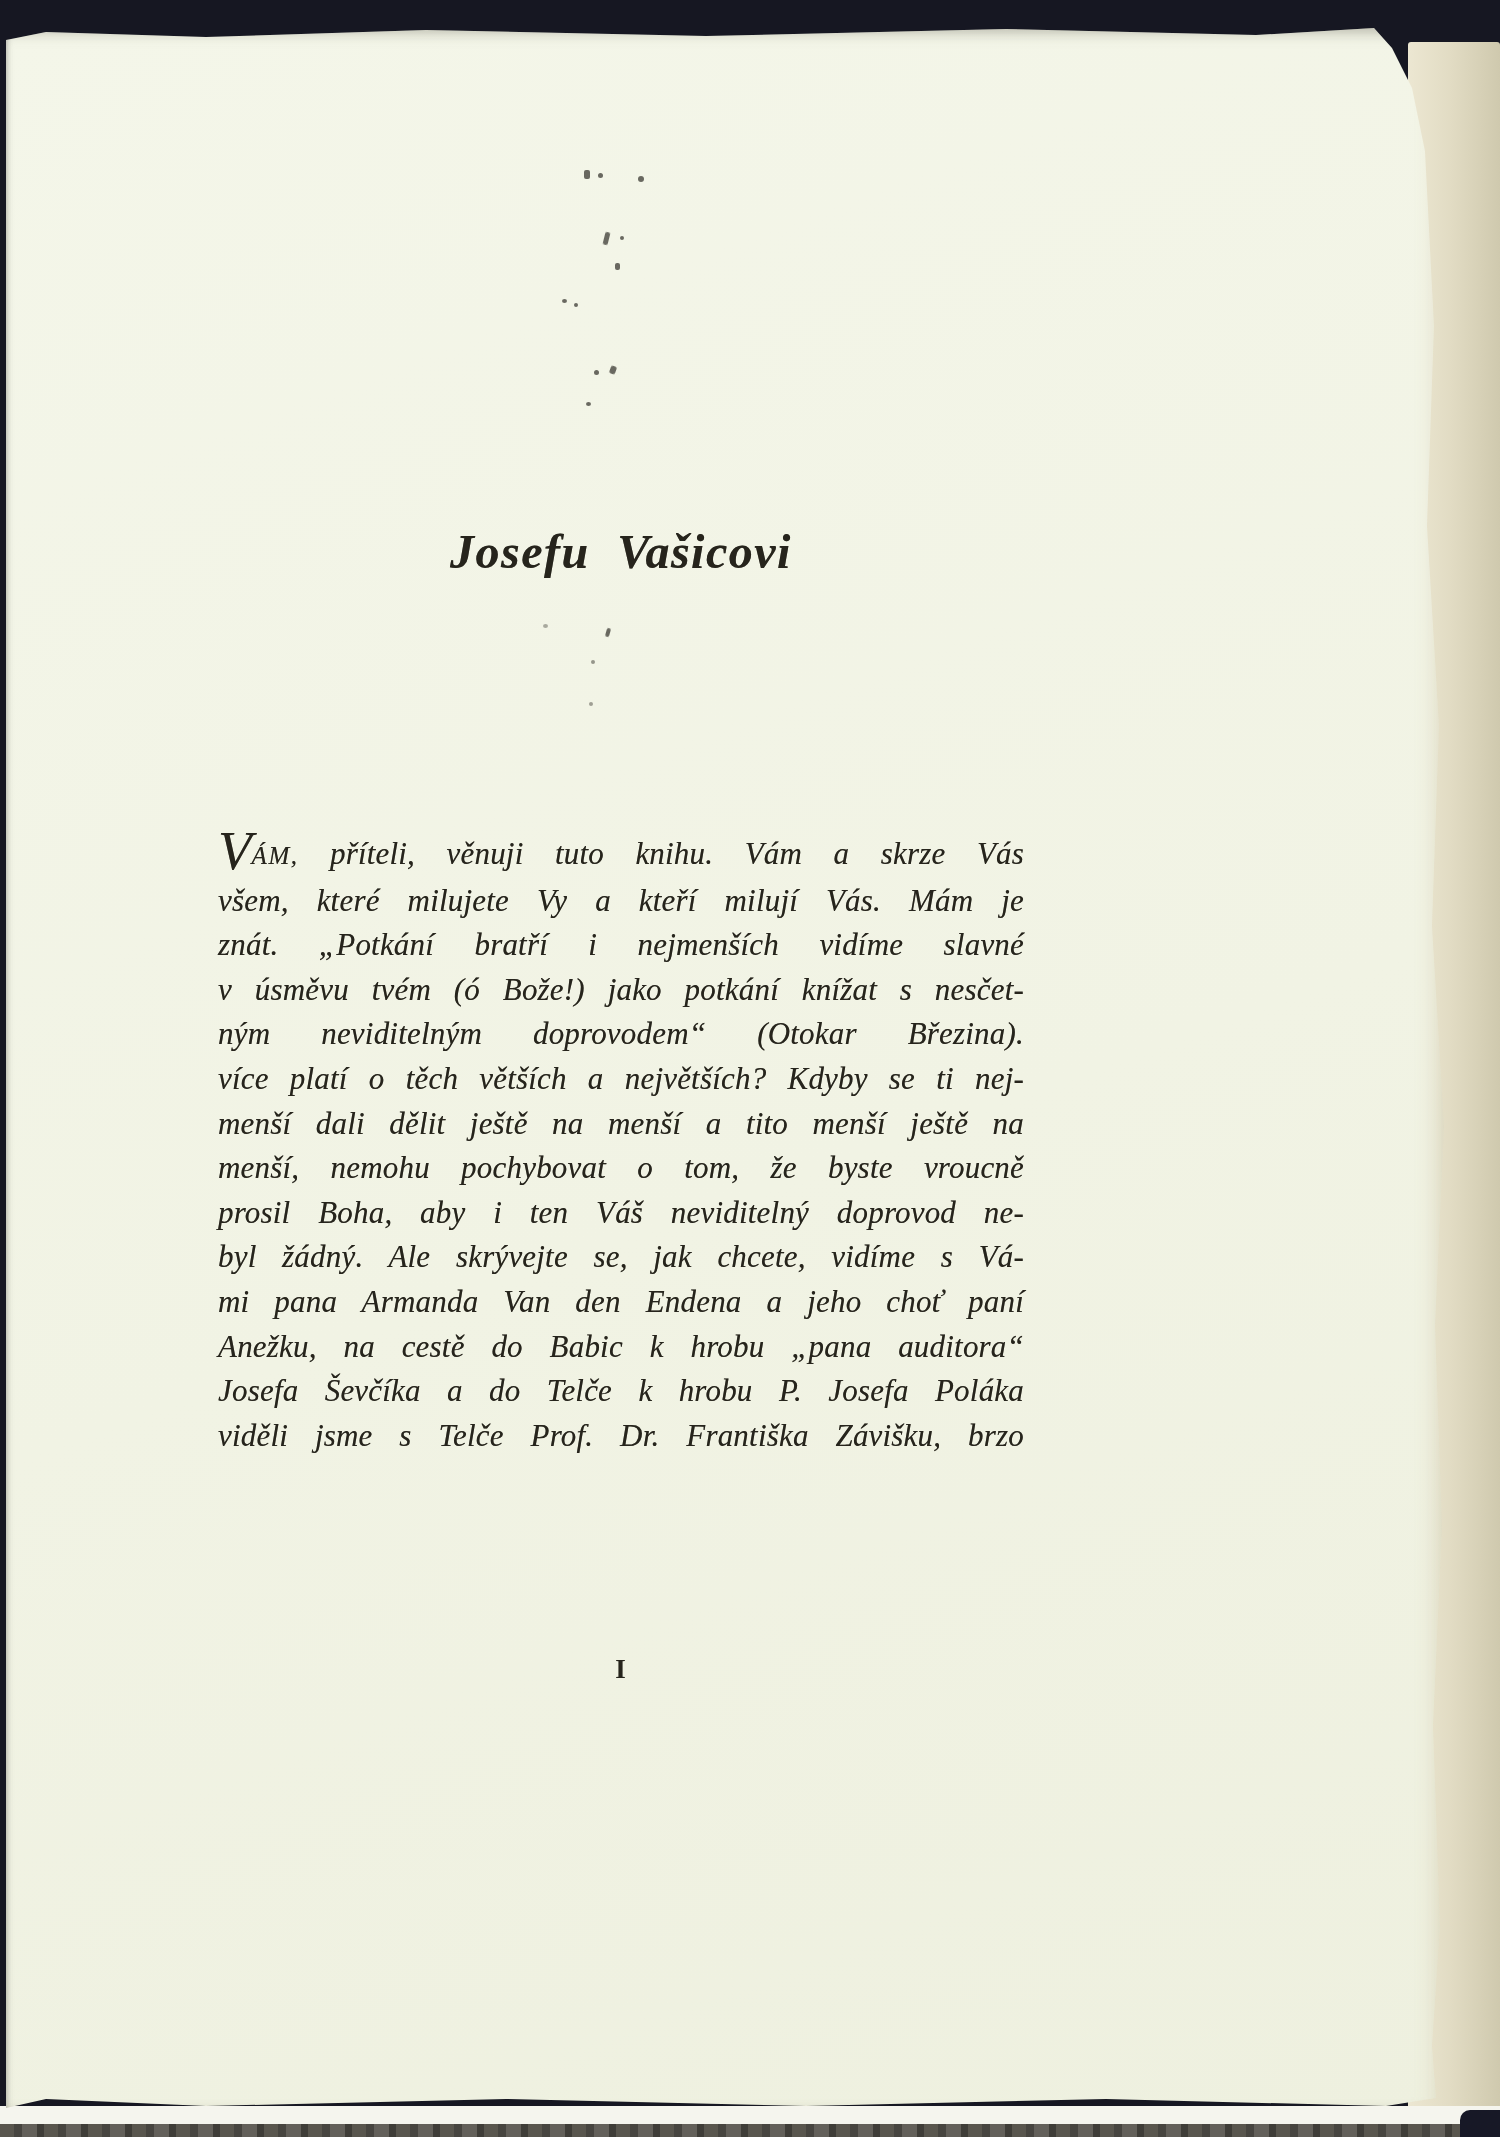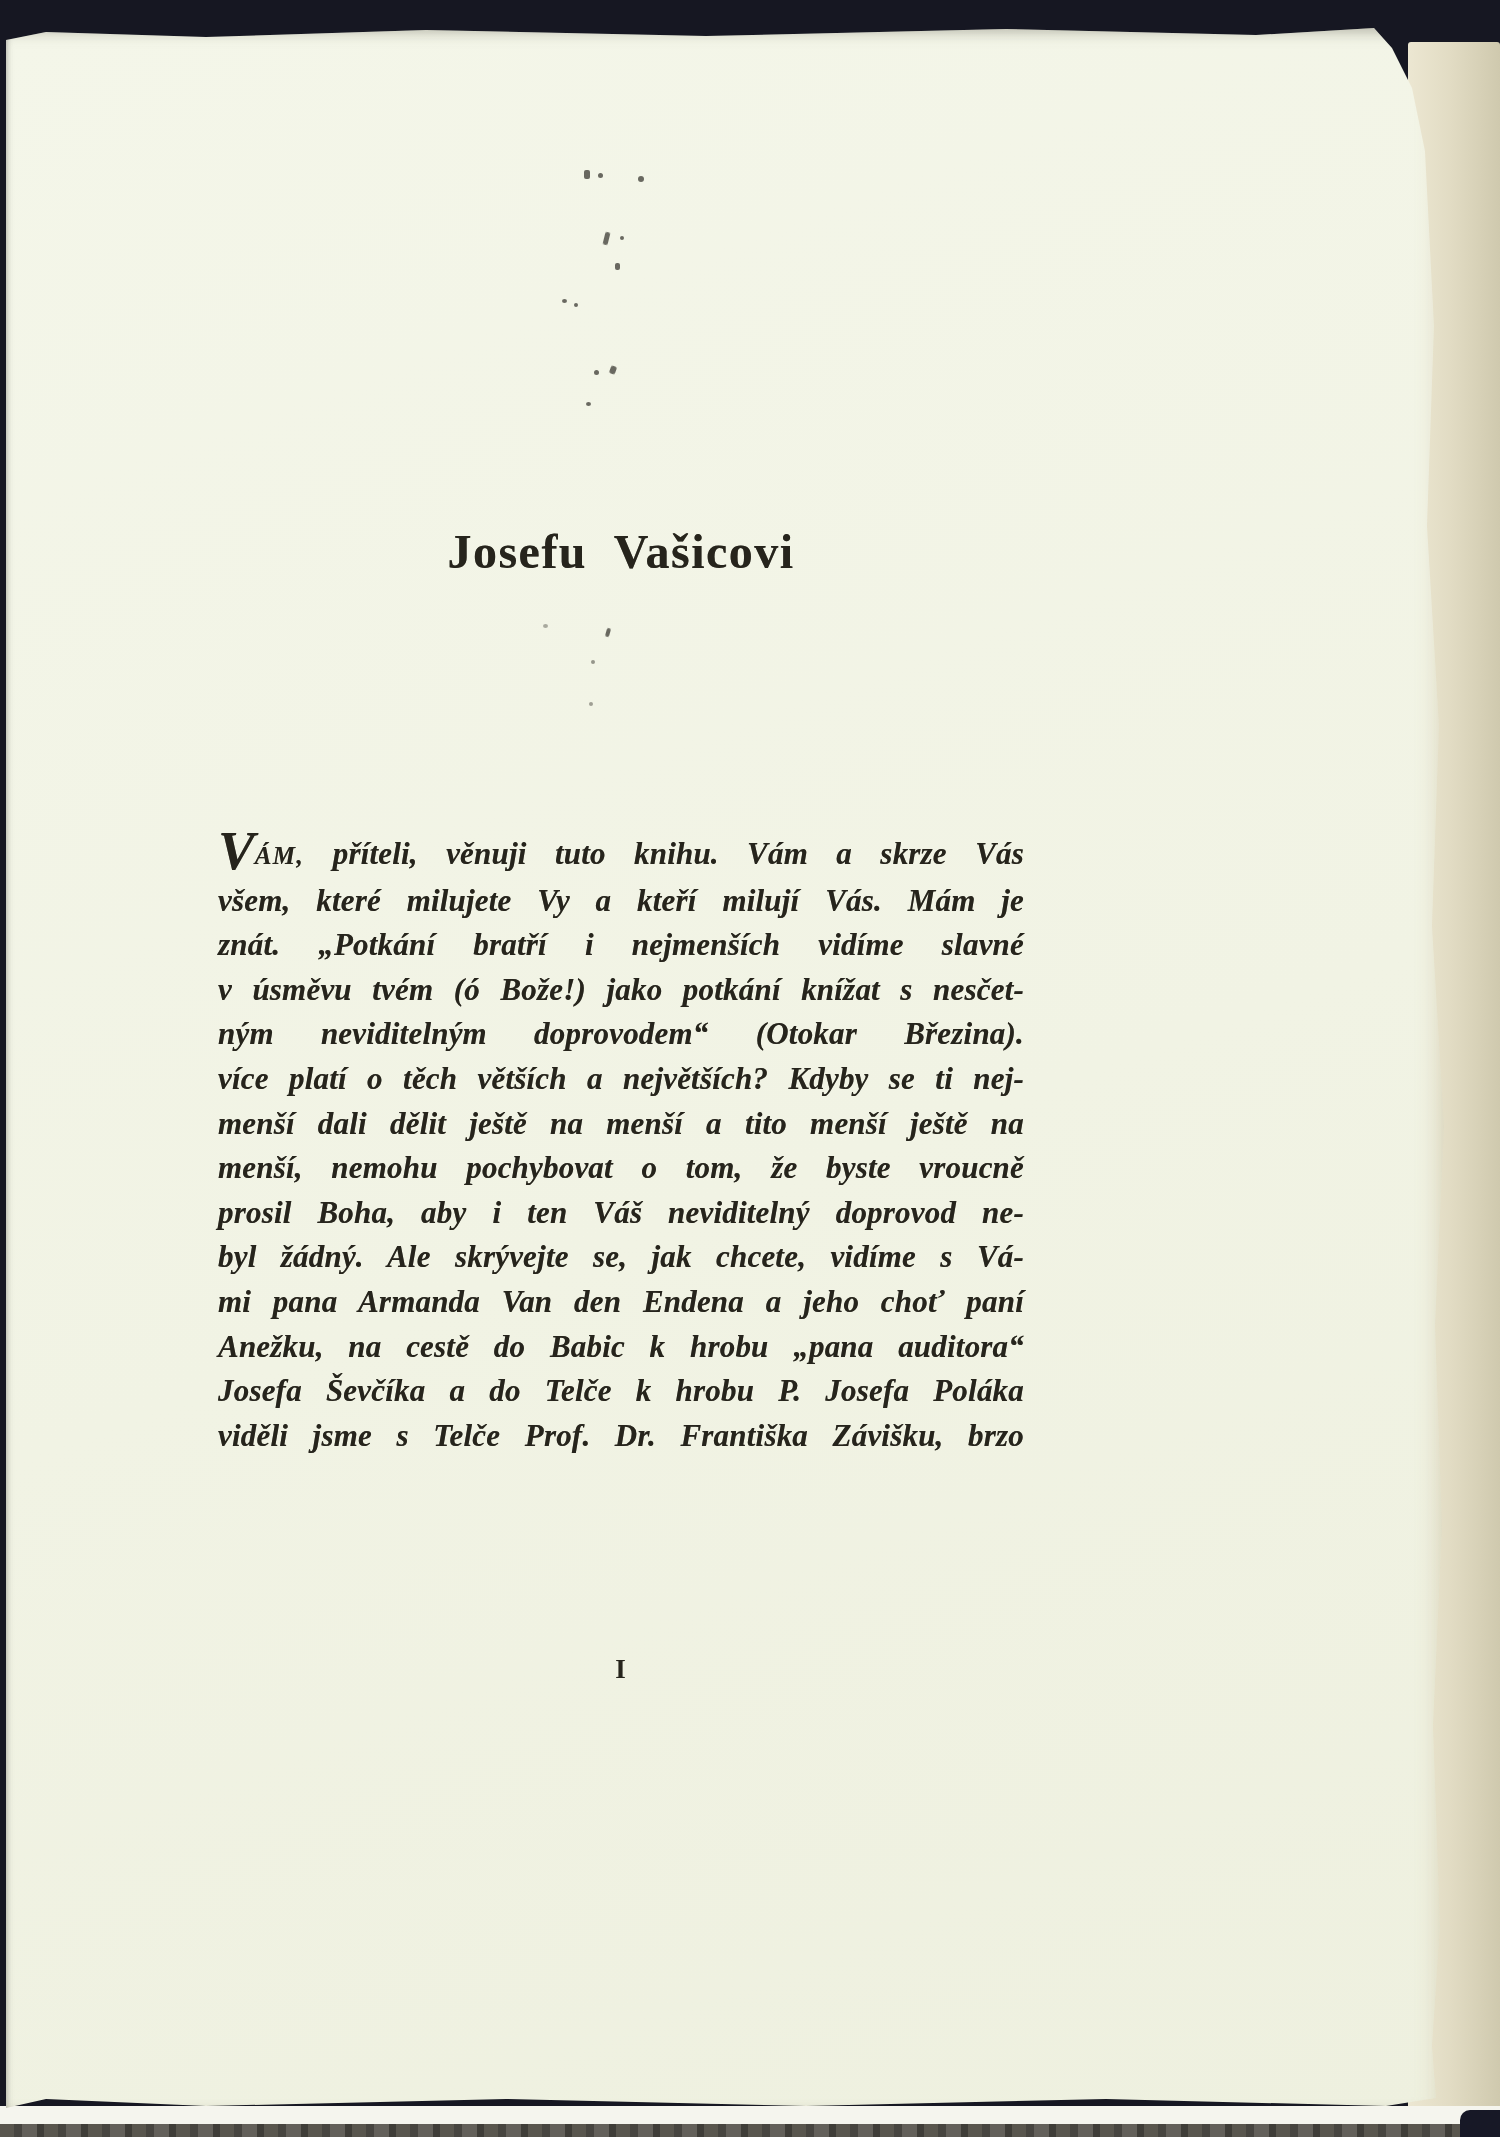--- a/index.html
+++ b/index.html
@@ -38,29 +38,29 @@
   .bottom-band{
     position:absolute;left:0;top:2124px;width:1500px;height:13px;z-index:3;
     background:repeating-linear-gradient(90deg,#59564e 0 14px,#474540 14px 22px,#63605a 22px 37px,#3f3d38 37px 44px);
   }
   .corner-blob{position:absolute;left:1460px;top:2110px;width:40px;height:27px;background:#171826;border-radius:10px 0 0 0;z-index:4;}
 
   
   .title{
     position:absolute;left:212px;top:496px;width:806px;margin:0;
     text-align:center;
-    font-weight:700;font-size:48px;line-height:60px;
+    font-style:italic;font-weight:700;font-size:48px;line-height:60px;
     letter-spacing:1.5px;word-spacing:14px;
     color:var(--ink,#26241c);
     text-shadow:0 0 .5px rgba(40,38,30,.55);
   }
   
   .dedication{
     position:absolute;left:212px;top:806px;width:806px;
-    font-style:italic;font-weight:700;font-size:31px;line-height:44.6px;
+    font-style:italic;font-weight:400;font-size:31px;line-height:44.6px;
     color:var(--ink,#26241c);
     letter-spacing:.2px;
     text-shadow:0 0 .5px rgba(40,38,30,.5);
   }
   .line{text-align:justify;text-align-last:justify;white-space:normal;}
   .lead-v{font-size:55px;line-height:1px;vertical-align:-5px;letter-spacing:0;}
   .lead-sc{font-size:25px;letter-spacing:1.5px;}
   
   .folio{
     position:absolute;left:212px;top:1628px;width:806px;text-align:center;

